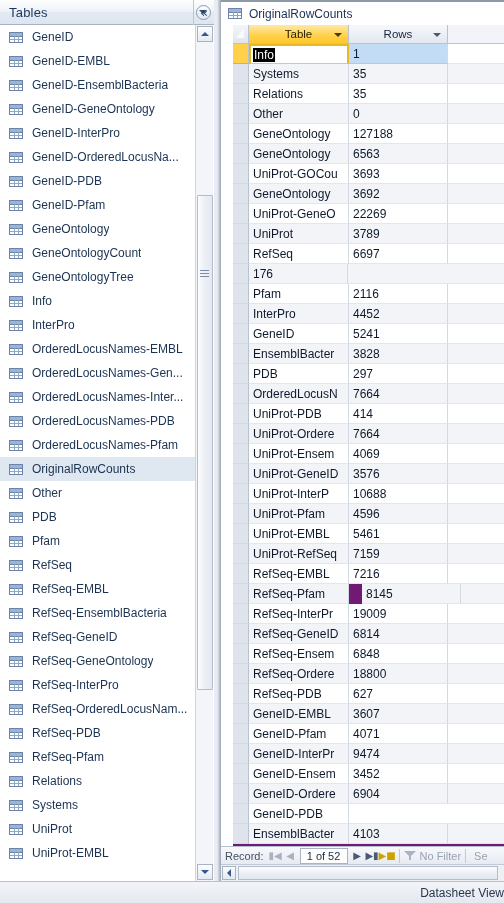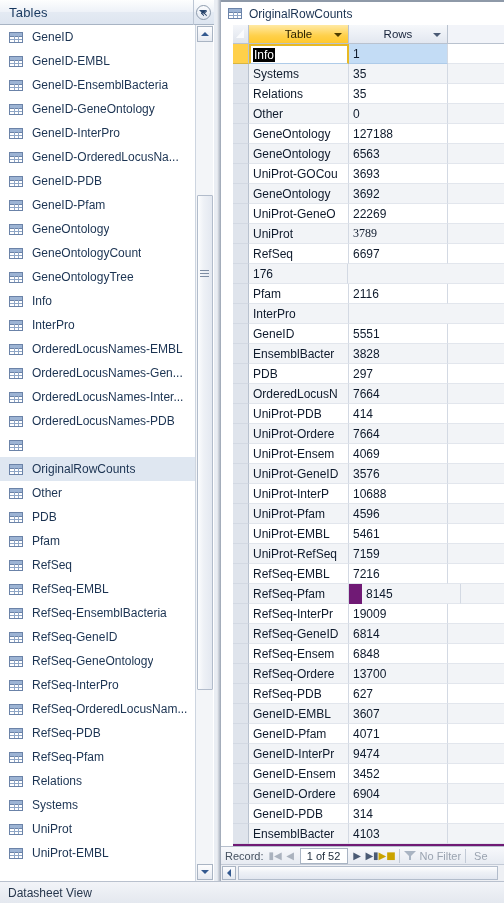--- a/index.html
+++ b/index.html
@@ -410,21 +410,21 @@
     border: 1px solid #b2bccb;
   }
 
   
   #statusbar {
     position: absolute;
     left: 0; top: 881px;
     width: 504px; height: 22px;
     background: linear-gradient(to bottom, #f2f4f8 0%, #e4e8ef 100%);
     border-top: 1px solid #b9c1ce;
-    display: flex; align-items: center;
+    display: flex; align-items: center; justify-content: flex-end;
   }
   #status-text {
     margin-left: 8px;
     font-size: 12px;
     color: #27374d;
   }
 </style>
 </head>
 <body>
 
@@ -546,20 +546,21 @@
         <div class="nav-item">
           <span class="tbl-icon">
             <i></i>
           </span>
           <span class="lbl">OrderedLocusNames-PDB</span>
         </div>
         <div class="nav-item">
           <span class="tbl-icon">
             <i></i>
           </span>
+          <span class="lbl">OrderedLocusNames-Pfam</span>
         </div>
         <div class="nav-item selected">
           <span class="tbl-icon">
             <i></i>
           </span>
           <span class="lbl">OriginalRowCounts</span>
         </div>
         <div class="nav-item">
           <span class="tbl-icon">
             <i></i>
@@ -756,21 +757,21 @@
           </div>
           <div class="grid-row">
             <div class="rowsel"></div>
             <div class="cell" style="width: 100px;">UniProt-GeneO</div>
             <div class="cell" style="width: 99px;">22269</div>
             <div class="cell filler"></div>
           </div>
           <div class="grid-row alt">
             <div class="rowsel"></div>
             <div class="cell" style="width: 100px;">UniProt</div>
-            <div class="cell" style="width: 99px; font-family: Liberation Serif, serif;">3789</div>
+            <div class="cell" style="width: 99px;">3789</div>
             <div class="cell filler"></div>
           </div>
           <div class="grid-row">
             <div class="rowsel"></div>
             <div class="cell" style="width: 100px;">RefSeq</div>
             <div class="cell" style="width: 99px;">6697</div>
             <div class="cell filler"></div>
           </div>
           <div class="grid-row alt">
             <div class="rowsel"></div>
@@ -779,26 +780,27 @@
           </div>
           <div class="grid-row">
             <div class="rowsel"></div>
             <div class="cell" style="width: 100px;">Pfam</div>
             <div class="cell" style="width: 99px;">2116</div>
             <div class="cell filler"></div>
           </div>
           <div class="grid-row alt">
             <div class="rowsel"></div>
             <div class="cell" style="width: 100px;">InterPro</div>
+            <div class="cell" style="width: 99px;">4452</div>
             <div class="cell filler"></div>
           </div>
           <div class="grid-row">
             <div class="rowsel"></div>
             <div class="cell" style="width: 100px;">GeneID</div>
-            <div class="cell" style="width: 99px;">5551</div>
+            <div class="cell" style="width: 99px;">5241</div>
             <div class="cell filler"></div>
           </div>
           <div class="grid-row alt">
             <div class="rowsel"></div>
             <div class="cell" style="width: 100px;">EnsemblBacter</div>
             <div class="cell" style="width: 99px;">3828</div>
             <div class="cell filler"></div>
           </div>
           <div class="grid-row">
             <div class="rowsel"></div>
@@ -886,21 +888,21 @@
           </div>
           <div class="grid-row">
             <div class="rowsel"></div>
             <div class="cell" style="width: 100px;">RefSeq-Ensem</div>
             <div class="cell" style="width: 99px;">6848</div>
             <div class="cell filler"></div>
           </div>
           <div class="grid-row alt">
             <div class="rowsel"></div>
             <div class="cell" style="width: 100px;">RefSeq-Ordere</div>
-            <div class="cell" style="width: 99px;">13700</div>
+            <div class="cell" style="width: 99px;">18800</div>
             <div class="cell filler"></div>
           </div>
           <div class="grid-row">
             <div class="rowsel"></div>
             <div class="cell" style="width: 100px;">RefSeq-PDB</div>
             <div class="cell" style="width: 99px;">627</div>
             <div class="cell filler"></div>
           </div>
           <div class="grid-row alt">
             <div class="rowsel"></div>
@@ -928,21 +930,20 @@
           </div>
           <div class="grid-row alt">
             <div class="rowsel"></div>
             <div class="cell" style="width: 100px;">GeneID-Ordere</div>
             <div class="cell" style="width: 99px;">6904</div>
             <div class="cell filler"></div>
           </div>
           <div class="grid-row">
             <div class="rowsel"></div>
             <div class="cell" style="width: 100px;">GeneID-PDB</div>
-            <div class="cell" style="width: 99px;">314</div>
             <div class="cell filler"></div>
           </div>
           <div class="grid-row alt">
             <div class="rowsel"></div>
             <div class="cell" style="width: 100px;">EnsemblBacter</div>
             <div class="cell" style="width: 99px;">4103</div>
             <div class="cell filler"></div>
           </div>
         </div>
     </div>

